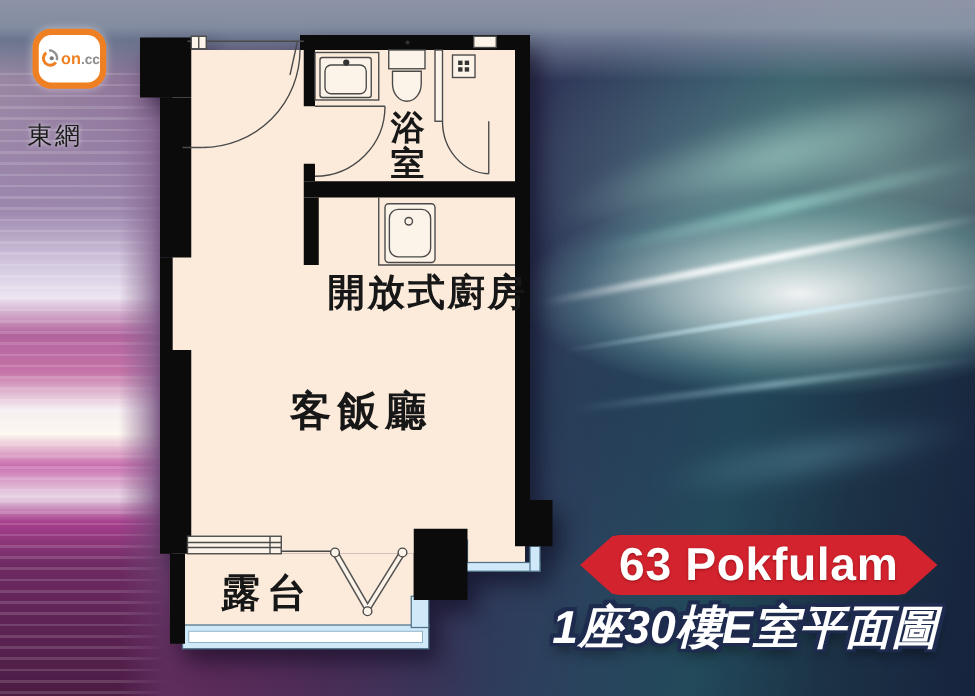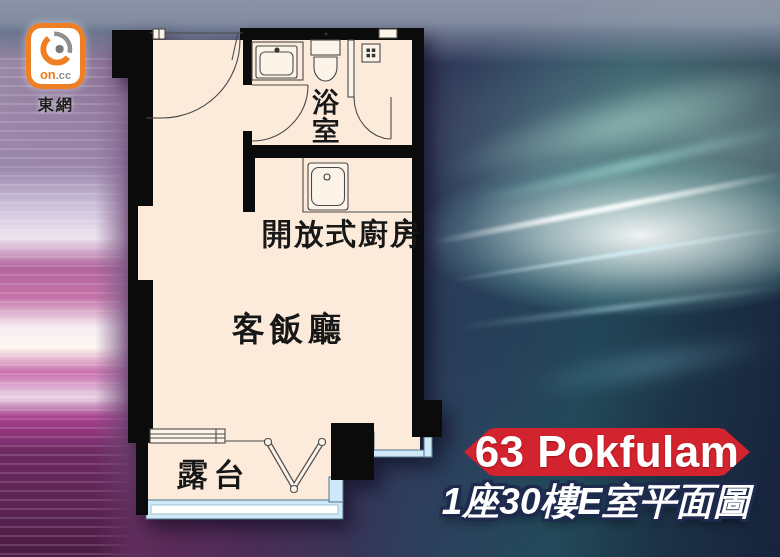--- a/index.html
+++ b/index.html
@@ -44,37 +44,37 @@
   .floor{fill:var(--floor,#fcebdb);}
   .wall{fill:var(--wall,#0b0b0b);}
   .glassf{fill:var(--glass,#cfe9f8);stroke:#4f7288;stroke-width:1;}
   .glassi{fill:#ffffff;stroke:#8fb4c8;stroke-width:.8;}
   .tl{stroke:#4a4a4a;fill:none;stroke-width:1.1;}
   .tlf{stroke:#4a4a4a;fill:#fdf4e9;stroke-width:1.1;}
   .drk{fill:#333;}
   .lbl{fill:#171717;font-weight:bold;font-family:"DejaVu Sans",sans-serif;}
 
   
-  .logo-box{position:absolute;left:26px;top:23px;width:59px;height:66px;background:#fff;
+  .logo-box{position:absolute;left:26px;top:23px;width:59px;height:48px;background:#fff;
     border:5px solid #ee8023;border-radius:15px;box-shadow:0 0 8px rgba(255,255,255,.45);
-    display:flex;flex-direction:column;align-items:center;justify-content:center;}
+    display:flex;flex-direction:row;align-items:center;justify-content:center;}
   .logo-text{font-size:13px;font-weight:bold;line-height:11px;letter-spacing:0;}
   .logo-on{color:#ee8023;}
   .logo-cc{color:#8e8e8e;font-size:11px;}
-  .site-name{position:absolute;left:22px;top:95px;width:68px;text-align:center;
-    font-size:16px;font-weight:bold;color:#1c1c1c;letter-spacing:2px;
+  .site-name{position:absolute;left:22px;top:95px;width:68px;text-align:left;
+    font-size:20px;font-weight:normal;color:#1c1c1c;letter-spacing:2px;
     text-shadow:0 0 4px rgba(255,255,255,.75);}
 
   
   .banner{position:absolute;left:464px;top:428px;width:286px;height:48px;
     background:var(--banner,#d2232e);
     clip-path:polygon(0 50%,9% 2%,11% 0,89% 0,91% 2%,100% 50%,91% 98%,89% 100%,11% 100%,9% 98%);
     display:flex;align-items:center;justify-content:center;
     filter:drop-shadow(0 4px 4px rgba(0,0,0,.45));}
-  .banner span{color:#fff;font-size:44px;font-weight:bold;letter-spacing:.5px;
+  .banner span{color:#fff;font-size:37px;font-weight:bold;letter-spacing:.5px;
     text-shadow:0 1px 2px rgba(80,0,0,.45);}
   .plan-title{position:absolute;left:415px;top:477px;width:362px;text-align:center;
     white-space:nowrap;color:#fff;font-size:37px;font-weight:bold;letter-spacing:0;
     text-shadow:-3px -3px 0 #1e2b4e,3px -3px 0 #1e2b4e,-3px 3px 0 #1e2b4e,3px 3px 0 #1e2b4e,
       -3px 0 0 #1e2b4e,3px 0 0 #1e2b4e,0 -3px 0 #1e2b4e,0 3px 0 #1e2b4e,0 6px 9px rgba(0,0,0,.55);font-style:italic;}
 </style>
 </head>
 <body>
 
 <div id="stage">

